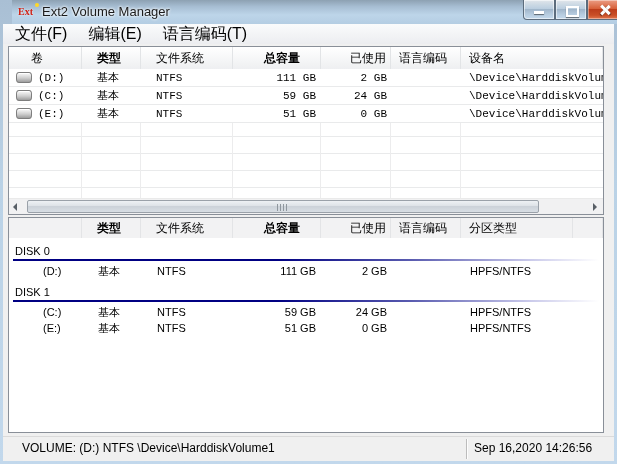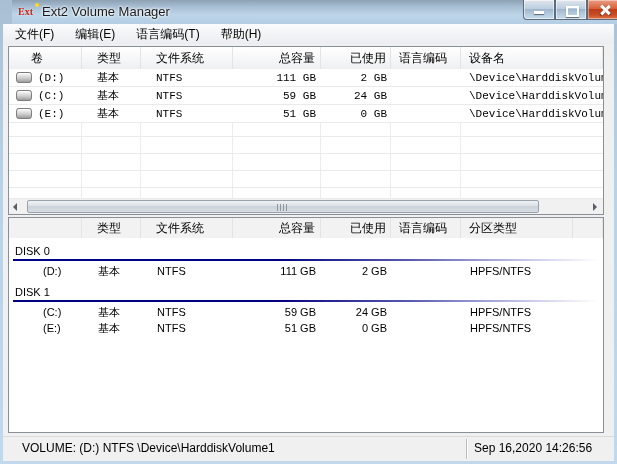--- a/index.html
+++ b/index.html
@@ -42,36 +42,36 @@
     content:"";position:absolute;left:5px;top:0;width:2.5px;height:12px;background:#fff;
     box-shadow:0 1px 1px rgba(0,0,0,.5);
   }
   .glyph-close::before{transform:rotate(45deg);}
   .glyph-close::after{transform:rotate(-45deg);}
   
   .menubar{
     position:absolute;left:3px;right:3px;top:24px;height:20px;
     background:linear-gradient(180deg,#fafbfc,#ecedf0);
     border-bottom:1px solid #dddfe2;
-    display:flex;align-items:center;font-size:12px;
+    display:flex;align-items:center;font-size:16px;
   }
   .menu-item{padding:2px 9px;white-space:nowrap;margin-left:3px;}
   
   .client{position:absolute;left:3px;right:3px;top:44px;bottom:3px;background:#f0f0f0;}
   .pane{position:absolute;left:5px;width:596px;background:#fff;border:1px solid #898f98;box-sizing:border-box;}
   .top-pane{top:2px;height:169px;}
   .bottom-pane{top:173px;height:216px;}
   
   .lv{position:relative;width:100%;height:100%;overflow:hidden;}
   .lv-header{display:flex;height:22px;background:linear-gradient(180deg,#ffffff,#f3f4f5 70%,#eeeff1);border-bottom:1px solid #d8dadc;font-size:12px;}
   .lv-header .hc{box-sizing:border-box;border-right:1px solid #e2e4e6;display:flex;align-items:center;white-space:nowrap;overflow:hidden;}
   .hc.c0{width:73px;padding-left:22px;}
-  .hc.c1{width:59px;padding-left:15px;}
+  .hc.c1{width:59px;padding-left:15px;font-weight:bold;}
   .hc.c2{width:92px;padding-left:15px;}
-  .hc.c3{width:88px;justify-content:flex-end;padding-right:5px;}
+  .hc.c3{width:88px;justify-content:flex-end;padding-right:20px;font-weight:bold;}
   .hc.c4{width:70px;justify-content:flex-end;padding-right:4px;}
   .hc.c5{width:70px;padding-left:8px;}
   .hc.c6{flex:1;padding-left:8px;}
   .lv-body{position:absolute;left:0;right:0;top:22px;bottom:15px;
     background:repeating-linear-gradient(180deg,transparent 0 16px,#e9eaeb 16px 17px);}
   .vline{position:absolute;top:0;bottom:0;width:1px;background:#ececed;}
   .lv-row{display:flex;height:17px;font:11px "Liberation Mono","DejaVu Sans Mono",monospace;position:relative;background:#fff;border-bottom:1px solid #e9eaeb;}
   .lv-row .rc{box-sizing:border-box;display:flex;align-items:center;white-space:nowrap;overflow:hidden;}
   .rc.c0{width:73px;padding-left:7px;}
   .rc.c1{width:59px;padding-left:15px;font-family:"Liberation Sans",sans-serif;}
@@ -138,21 +138,20 @@
       <div class="cap-btn close">
           <div class="glyph-close"></div>
         </div>
     </div>
   </div>
 
   <div class="menubar">
     <div class="menu-item">文件(F)</div>
     <div class="menu-item">编辑(E)</div>
     <div class="menu-item">语言编码(T)</div>
-    <div class="menu-item">帮助(H)</div>
   </div>
 
   <div class="client">
 
     <div class="pane top-pane">
       <div class="lv">
         <div class="lv-header">
           <div class="hc c0">卷</div>
           <div class="hc c1">类型</div>
           <div class="hc c2">文件系统</div>

